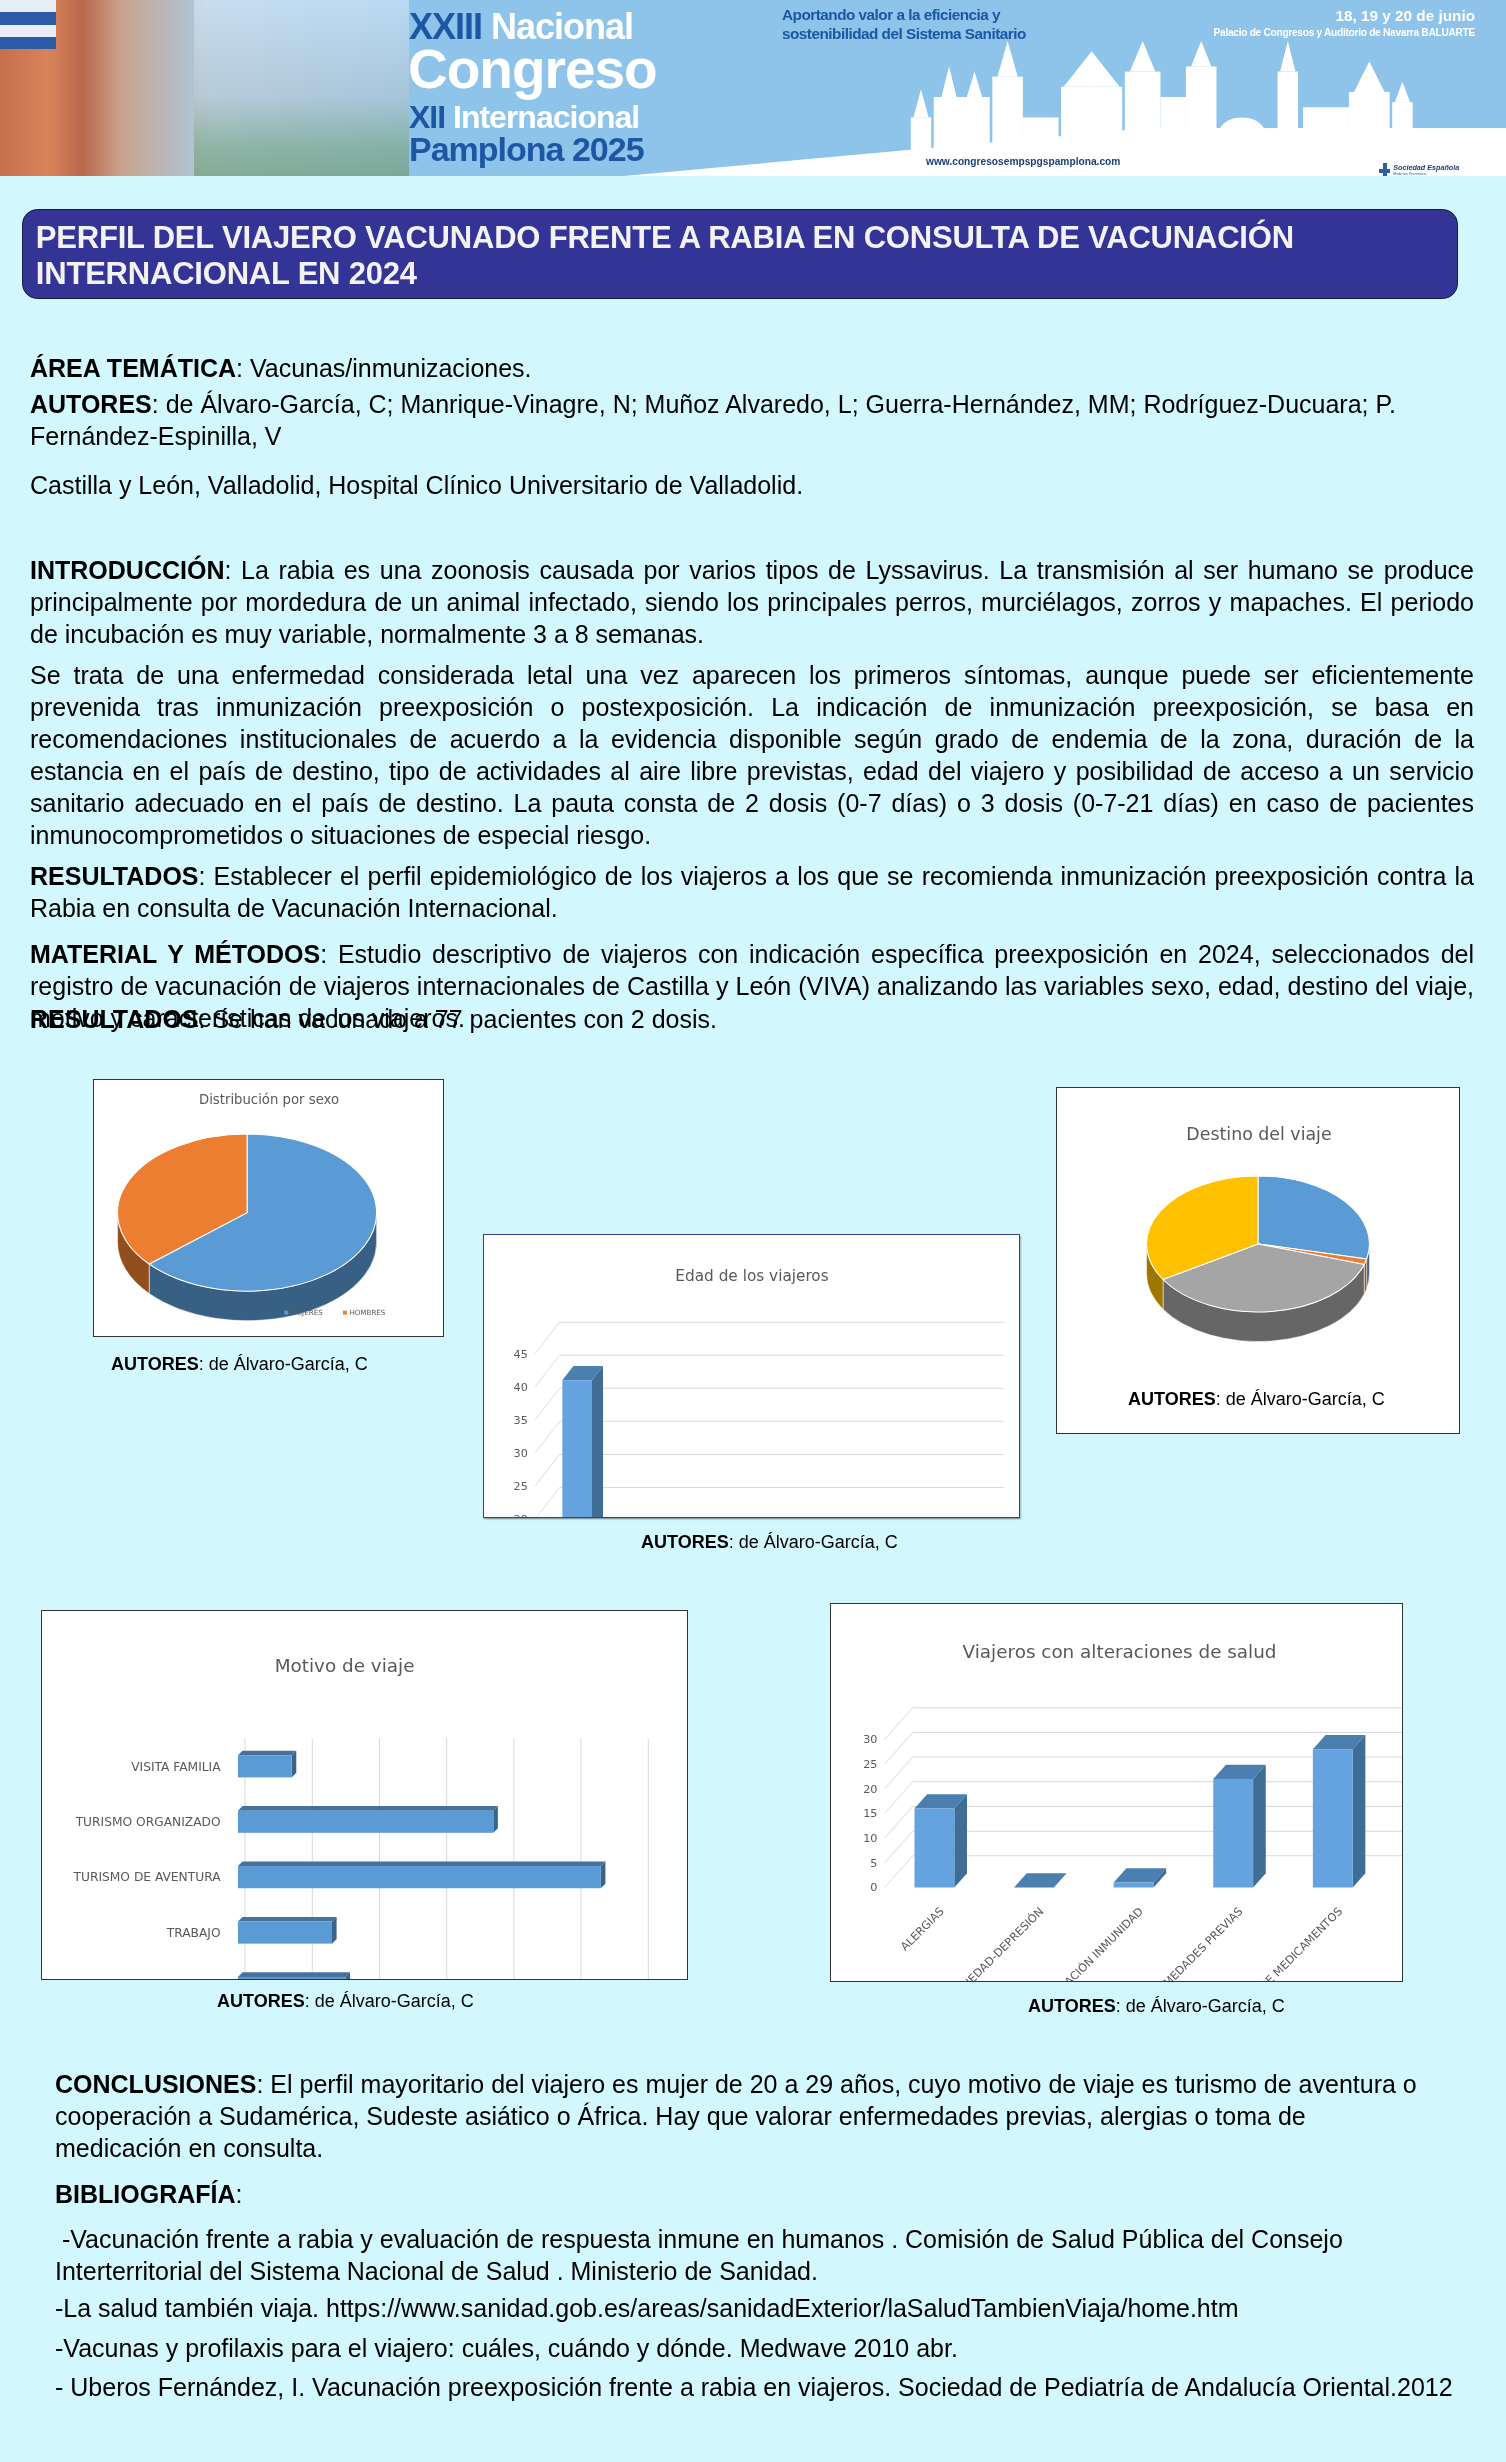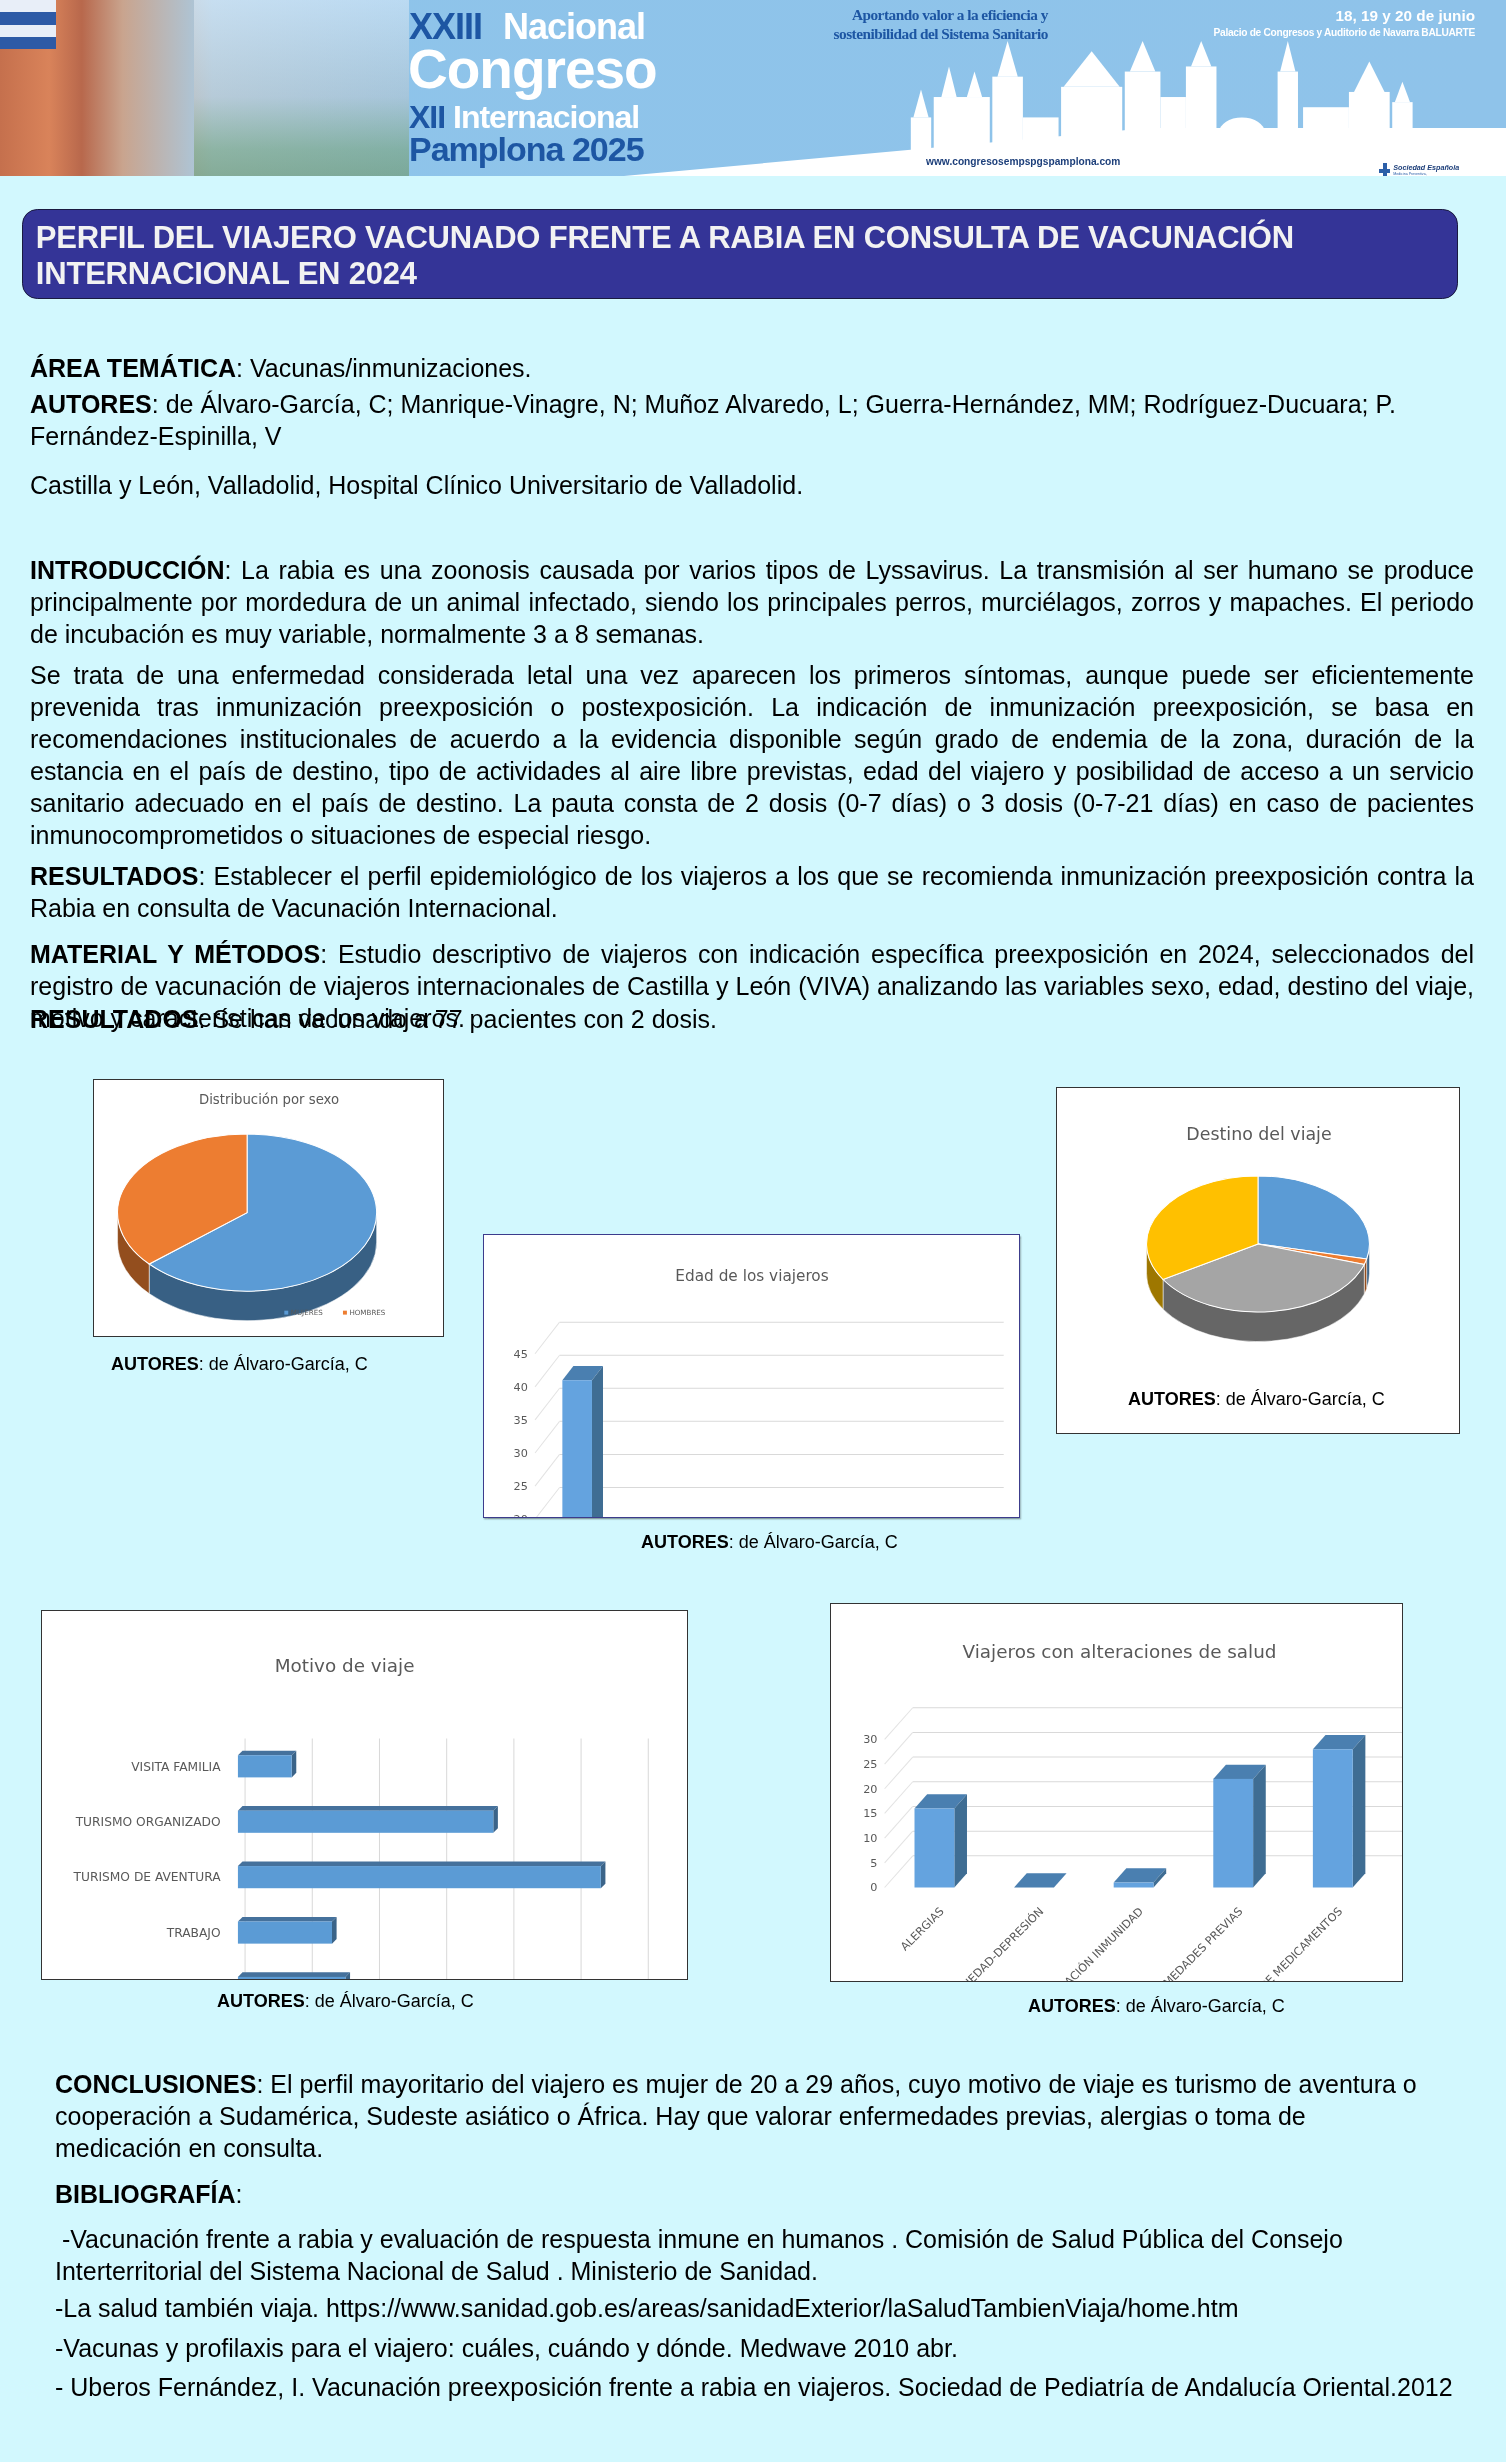--- a/index.html
+++ b/index.html
@@ -15,26 +15,26 @@
   #banner .photo { position:absolute; left:0; top:0; width:409px; height:176px;
     background:linear-gradient(90deg, #c5704d 0%, #d9835a 12%, #b8684c 20%, #c9a48e 30%, rgba(170,205,230,0.9) 52%, rgba(143,195,234,0) 100%); }
   #banner .photo-sky { position:absolute; left:194px; top:0; width:215px; height:176px;
     background:linear-gradient(180deg, rgba(230,240,250,0.5) 0%, rgba(210,200,190,0.35) 55%, rgba(120,160,110,0.55) 85%, rgba(110,150,100,0.6) 100%); }
   #banner .photo-flag { position:absolute; left:0; top:0; width:56px; height:49px;
     background:repeating-linear-gradient(0deg,#2d5aa6 0 12.3px,#e8eef8 12.3px 24.5px); }
   #banner .ground { position:absolute; left:613px; top:128px; width:893px; height:49px; background:#fff;
     clip-path:polygon(0 100%, 60% 0, 100% 0, 100% 100%); }
   #banner .skyline { position:absolute; left:910px; top:41px; width:562px; height:135px; }
   .bn-xxiii { position:absolute; left:409px; top:9.2px; font-weight:bold; font-size:36px; line-height:36px; letter-spacing:-1px; color:#1d56a3; }
-  .bn-xxiii .w { color:#fff;margin-left:12px; }
+  .bn-xxiii .w { color:#fff; }
   .bn-congreso { position:absolute; left:408px; top:42px; font-weight:bold; font-size:55px; line-height:55px; color:#fff; letter-spacing:-1px; }
   .bn-xii { position:absolute; left:409px; top:101px; font-weight:bold; font-size:32px; line-height:32px; color:#fff; letter-spacing:-1px; }
   .bn-xii .b { color:#1d56a3; }
   .bn-pamplona { position:absolute; left:409px; top:132px; font-weight:bold; font-size:34px; line-height:34px; color:#1d56a3; letter-spacing:-1px; }
-  .bn-tag { position:absolute; left:782px; top:6.1px; width:266px; font-size:15.3px; line-height:18.4px; color:#1d56a3; font-weight:bold; letter-spacing:-0.5px; text-align:right;font-family:Liberation Serif, serif; }
+  .bn-tag { position:absolute; left:782px; top:6.1px; width:266px; font-size:15.3px; line-height:18.4px; color:#1d56a3; font-weight:bold; letter-spacing:-0.5px; text-align:left; }
   .bn-date { position:absolute; right:31px; top:7.2px; text-align:right; color:#fff; font-weight:bold; }
   .bn-date .d1 { font-size:15.3px; line-height:18.4px; }
   .bn-date .d2 { font-size:10.2px; line-height:14.3px; letter-spacing:-0.3px; }
   .bn-url { position:absolute; left:926px; top:156px; font-size:10.2px; font-weight:bold; color:#1d3f7a; }
   .bn-logo { position:absolute; left:1379px; top:147px; width:92px; height:25.5px;margin-top:14px; }
   .bn-logo .mark { position:absolute; left:0; top:2px; width:11.2px; height:20.4px; }
   .bn-logo .mark .v { position:absolute; left:3.6px; top:0; width:4.1px; height:20.4px; background:#2c5fa8; }
   .bn-logo .mark .h { position:absolute; left:0; top:6.1px; width:11.2px; height:4.1px; background:#2c5fa8; }
   .bn-logo .name { position:absolute; left:14.3px; top:2px; font-size:7.2px; font-weight:bold; font-style:italic; color:#1d3f7a; white-space:nowrap; }
   .bn-logo .sub { position:absolute; left:14.3px; top:11.2px; font-size:3.6px; line-height:4.6px; color:#2c5fa8; white-space:nowrap; }

